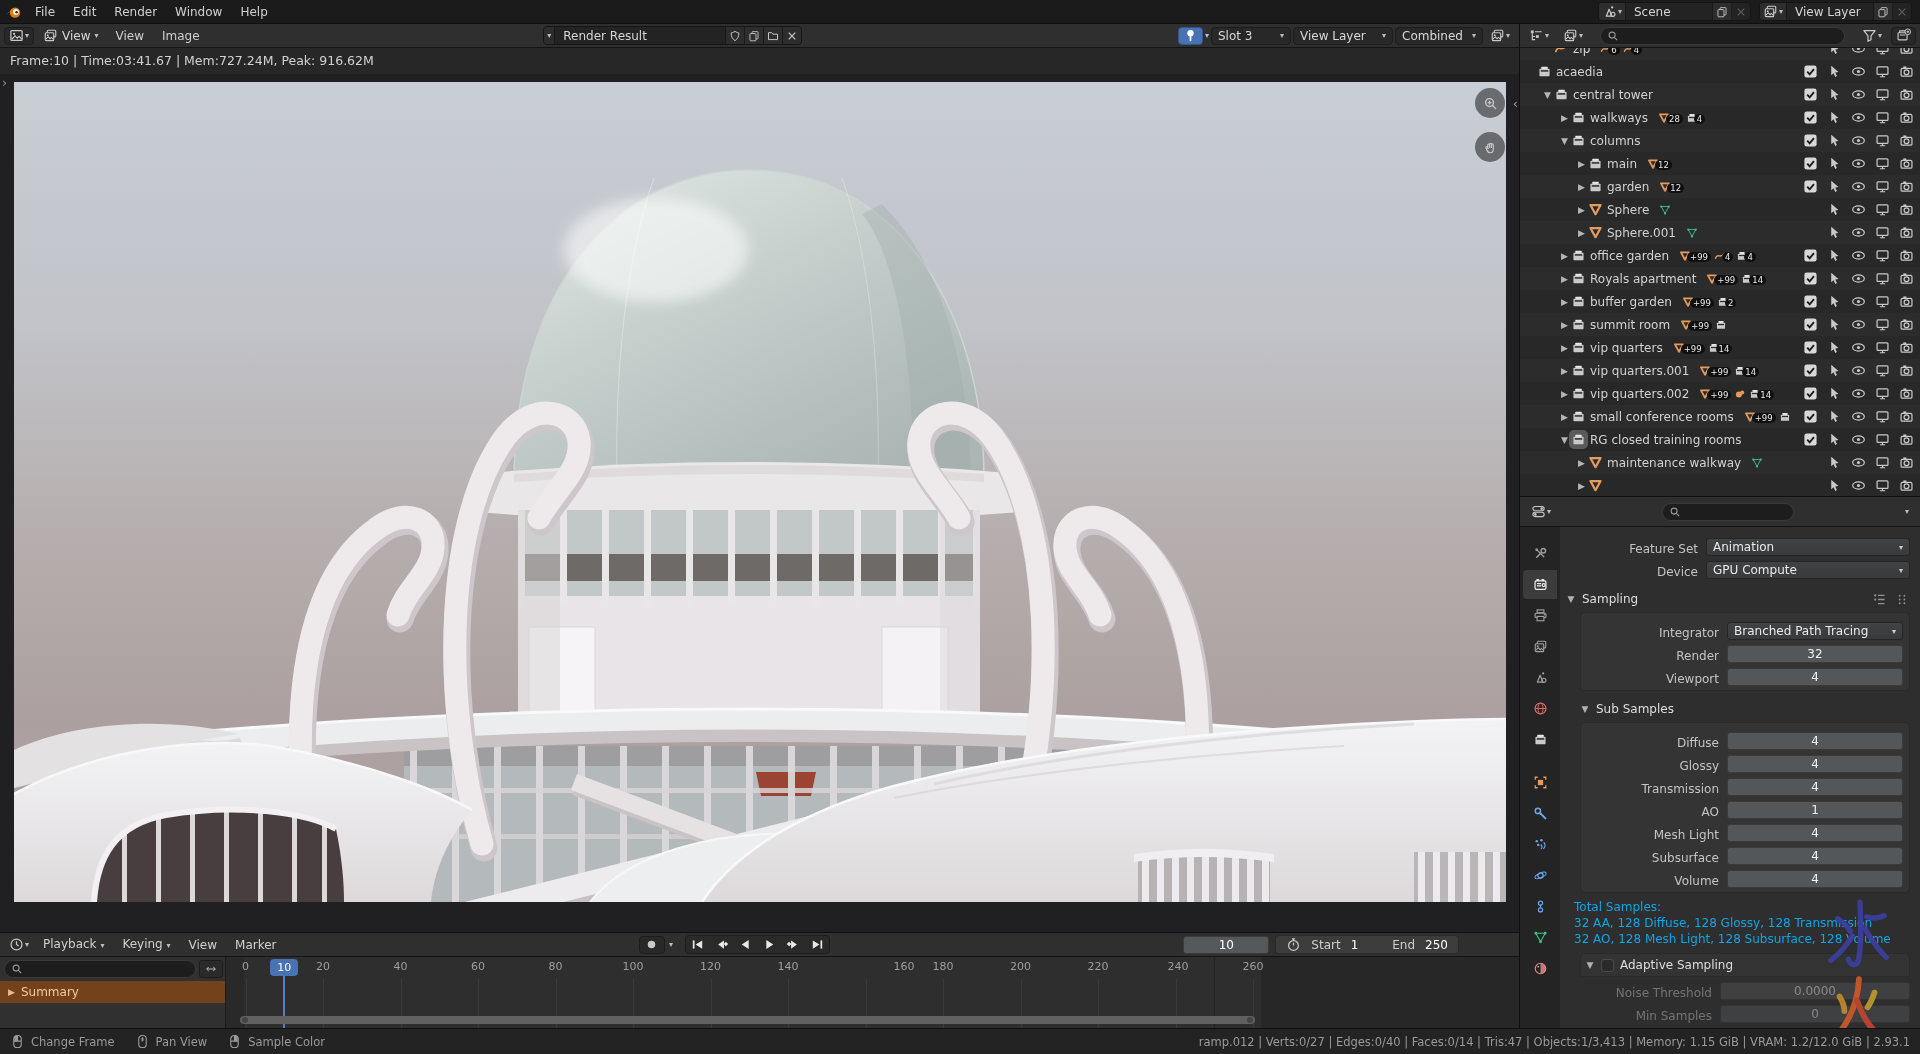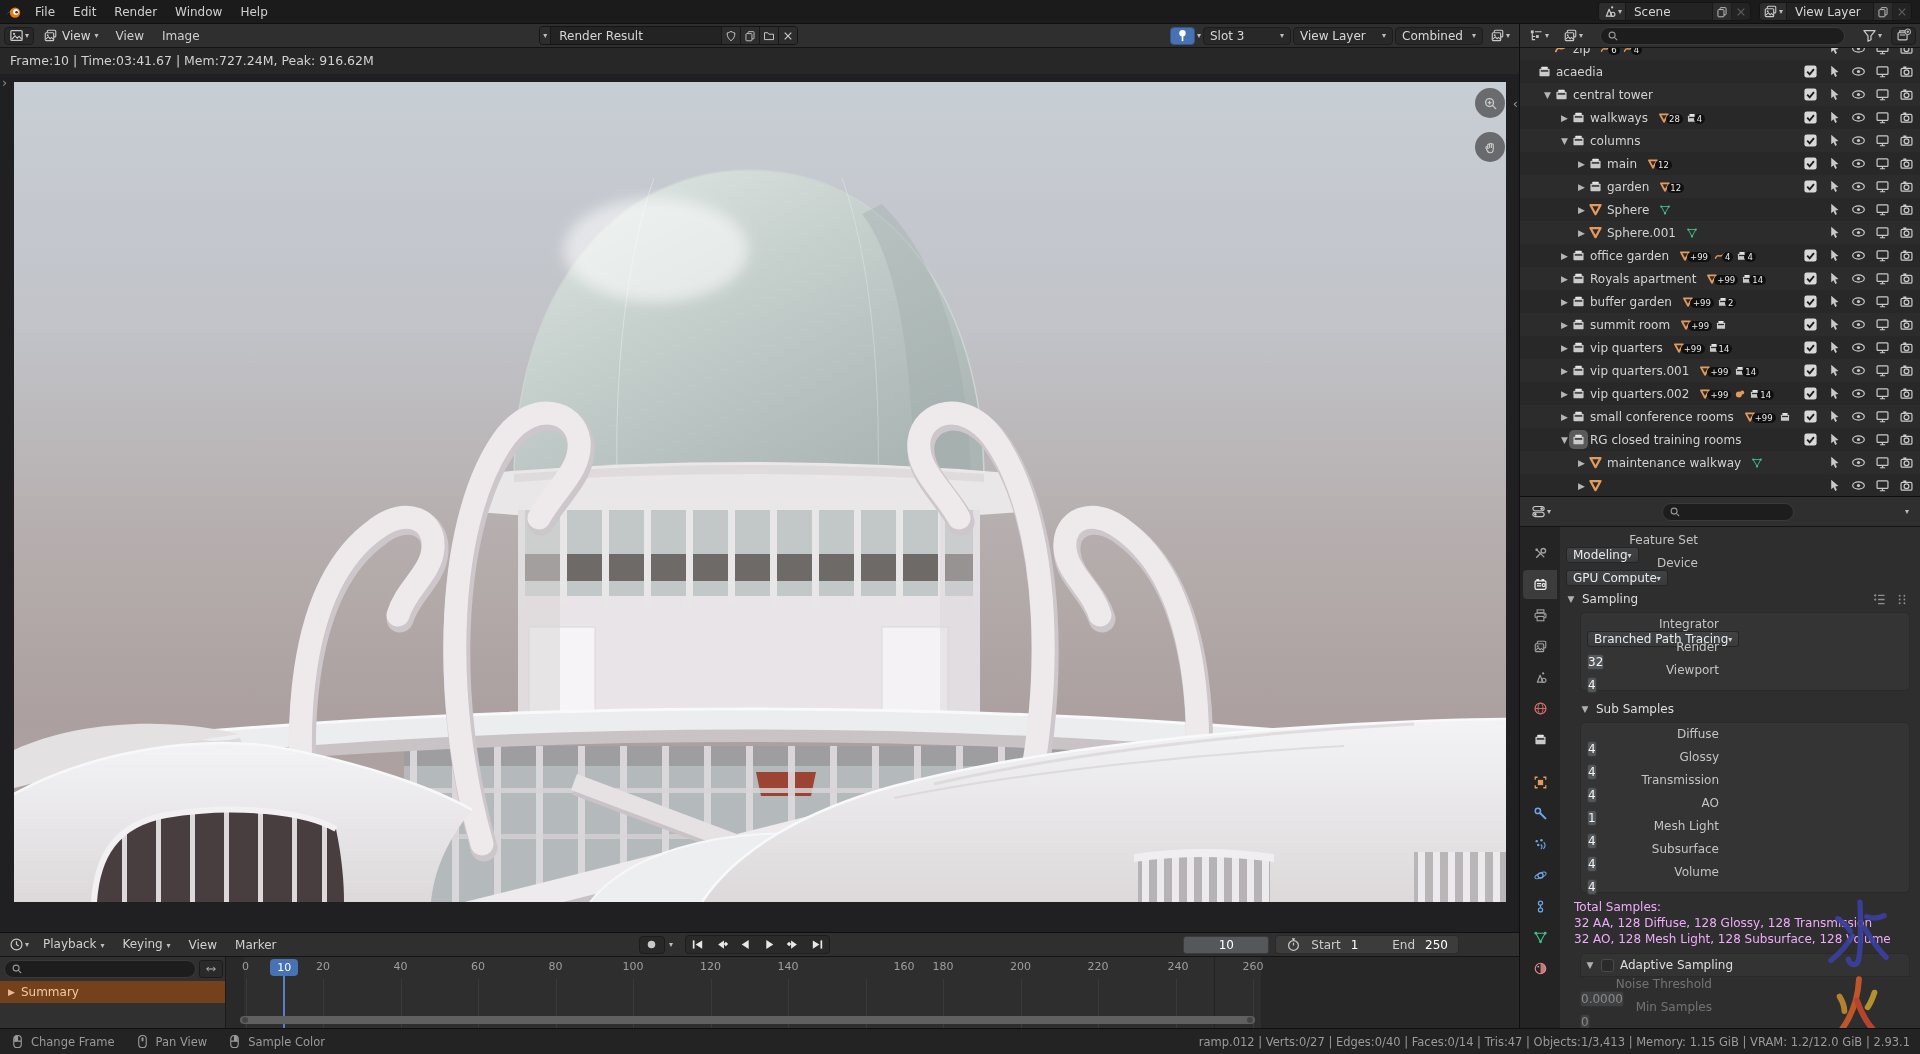--- a/index.html
+++ b/index.html
@@ -65,32 +65,32 @@
   
   .props { flex:1; display:flex; flex-direction:column; background:#2e2e2e; min-height:0; }
   .props-head { height:30px; background:#2f2f2f; border-bottom:1px solid #141414; display:flex; align-items:center; padding:0 6px; gap:6px; }
   .props-head .searchbox { width:132px; }
   .props-flex { flex:1; display:flex; min-height:0; }
   .tabstrip { width:40px; background:#242424; display:flex; flex-direction:column; align-items:center; padding-top:12px; gap:2px; flex:0 0 auto; }
   .ptab { width:34px; height:29px; display:flex; align-items:center; justify-content:center; border-radius:4px 0 0 4px; color:#9f9f9f; }
   .ptab.active { background:#3c3c3c; color:#efefef; }
   .ptab.gap { height:10px; }
   .props-content { flex:1; position:relative; padding:6px 10px 0 6px; overflow:hidden; }
-  .prow { display:flex; align-items:flex-start; height:23px; gap:0;flex-direction:column; }
+  .prow { display:flex; align-items:flex-end; height:23px; gap:8px; }
   .prow .plabel { width:132px; text-align:right; color:#c4c4c4; white-space:nowrap; flex:0 0 auto; }
   .pfield { flex:1; height:18px; border-radius:3px; display:flex; align-items:center; }
   .pfield.dd { background:linear-gradient(#404243,#383a3b); border:1px solid #252525; padding:0 6px; color:#eaeaea; }
   .pfield.dd .chev { margin-left:auto; color:#cfcfcf; }
   .pfield.num { background:#54575a; border:1px solid #3a3a3a; justify-content:center; color:#f2f2f2; }
   .panelhead { display:flex; align-items:center; height:24px; gap:6px; color:#dedede; }
   .panelhead .tri { color:#b0b0b0; font-size:9px; width:10px; text-align:center; }
   .panelhead .ph-icons { margin-left:auto; display:flex; gap:8px; color:#909090; }
   .pbox { background:#343434; border:1px solid #2a2a2a; border-radius:5px; padding:4px 6px; margin:1px 0 6px 14px; }
   .subhead { margin-left:14px; }
-  .totals { margin:4px 0 6px 8px; color:#f0abfc; line-height:16px; }
+  .totals { margin:4px 0 6px 8px; color:#0ea5e9; line-height:16px; }
   .adhead { background:#333333; border:1px solid #2a2a2a; border-radius:5px 5px 0 0; padding:0 4px; margin-left:14px; }
   .chk { width:13px; height:13px; background:#2a2a2a; border:1px solid #4a4a4a; border-radius:3px; }
   .dim { opacity:.45; }
   .kanji { position:absolute; pointer-events:none; opacity:.92; }
 
   
   .timeline { height:96px; display:flex; flex-direction:column; border-top:1px solid #0f0f0f; }
   .tl-head { height:24px; background:#2f2f2f; border-bottom:1px solid #141414; display:flex; align-items:center; padding:0 4px; }
   .transport { display:flex; align-items:center; gap:1px; background:#2a2a2a; border:1px solid #1d1d1d; border-radius:4px; height:19px; overflow:hidden; }
   .tbtn { width:23px; height:100%; display:flex; align-items:center; justify-content:center; color:#e8e8e8; }
@@ -481,21 +481,21 @@
                 </svg>
               </span>
           </div>
           <div style="flex:1"></div>
           <span class="iconbtn" style="background:#4772b3;border-color:#35568a">
               <svg class="ic">
                 <use href="#i-pin"></use>
               </svg>
             </span>
           <span class="chev">▾</span>
-          <span class="ddbtn" style="width:88px">
+          <span class="ddbtn" style="width:80px">
               <span>Slot 3</span>
               <span class="chev" style="margin-left:auto">▾</span>
             </span>
           <span class="ddbtn" style="width:100px">
               <span>View Layer</span>
               <span class="chev" style="margin-left:auto">▾</span>
             </span>
           <span class="ddbtn" style="width:88px">
               <span>Combined</span>
               <span class="chev" style="margin-left:auto">▾</span>
@@ -1846,21 +1846,21 @@
               <div class="ptab">
                 <svg class="ic c-pink">
                   <use href="#p-material"></use>
                 </svg>
               </div>
             </div>
           <div class="props-content">
             <div class="prow">
               <span class="plabel">Feature Set</span>
               <span class="pfield dd">
-                  <span>Modeling</span>
+                  <span>Animation</span>
                   <span class="chev">▾</span>
                 </span>
             </div>
             <div class="prow">
               <span class="plabel">Device</span>
               <span class="pfield dd">
                   <span>GPU Compute</span>
                   <span class="chev">▾</span>
                 </span>
             </div>

